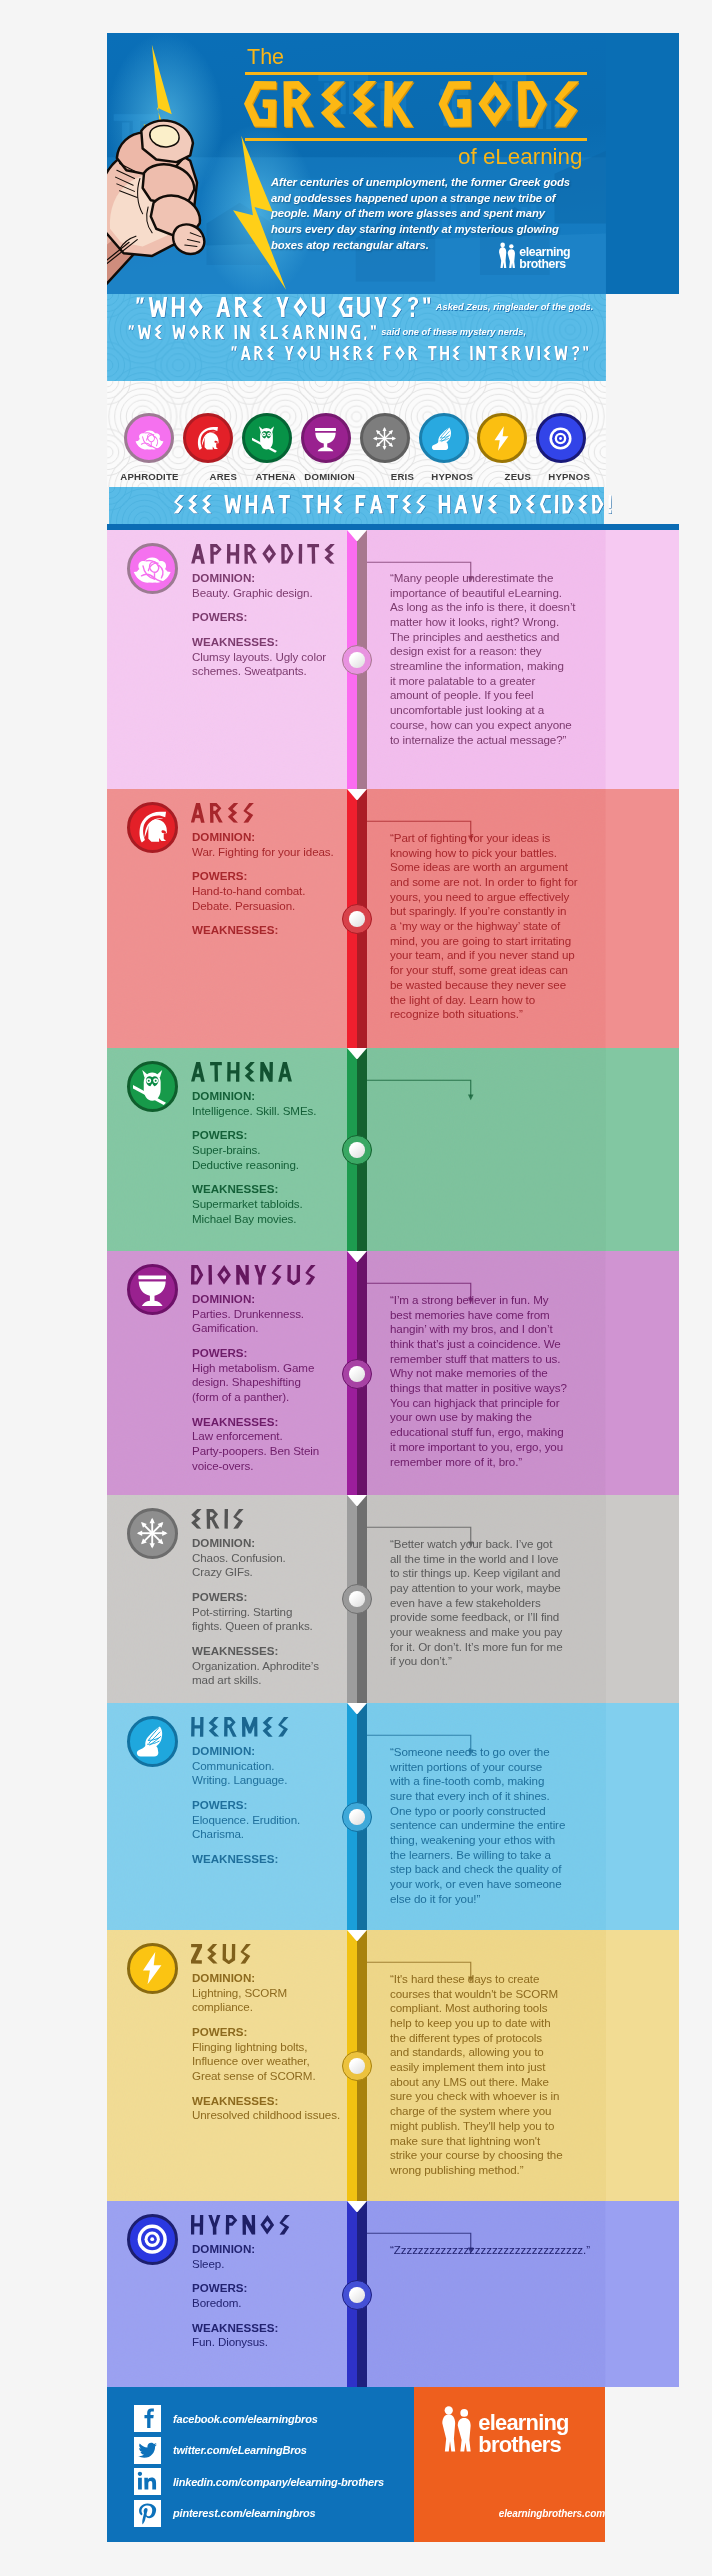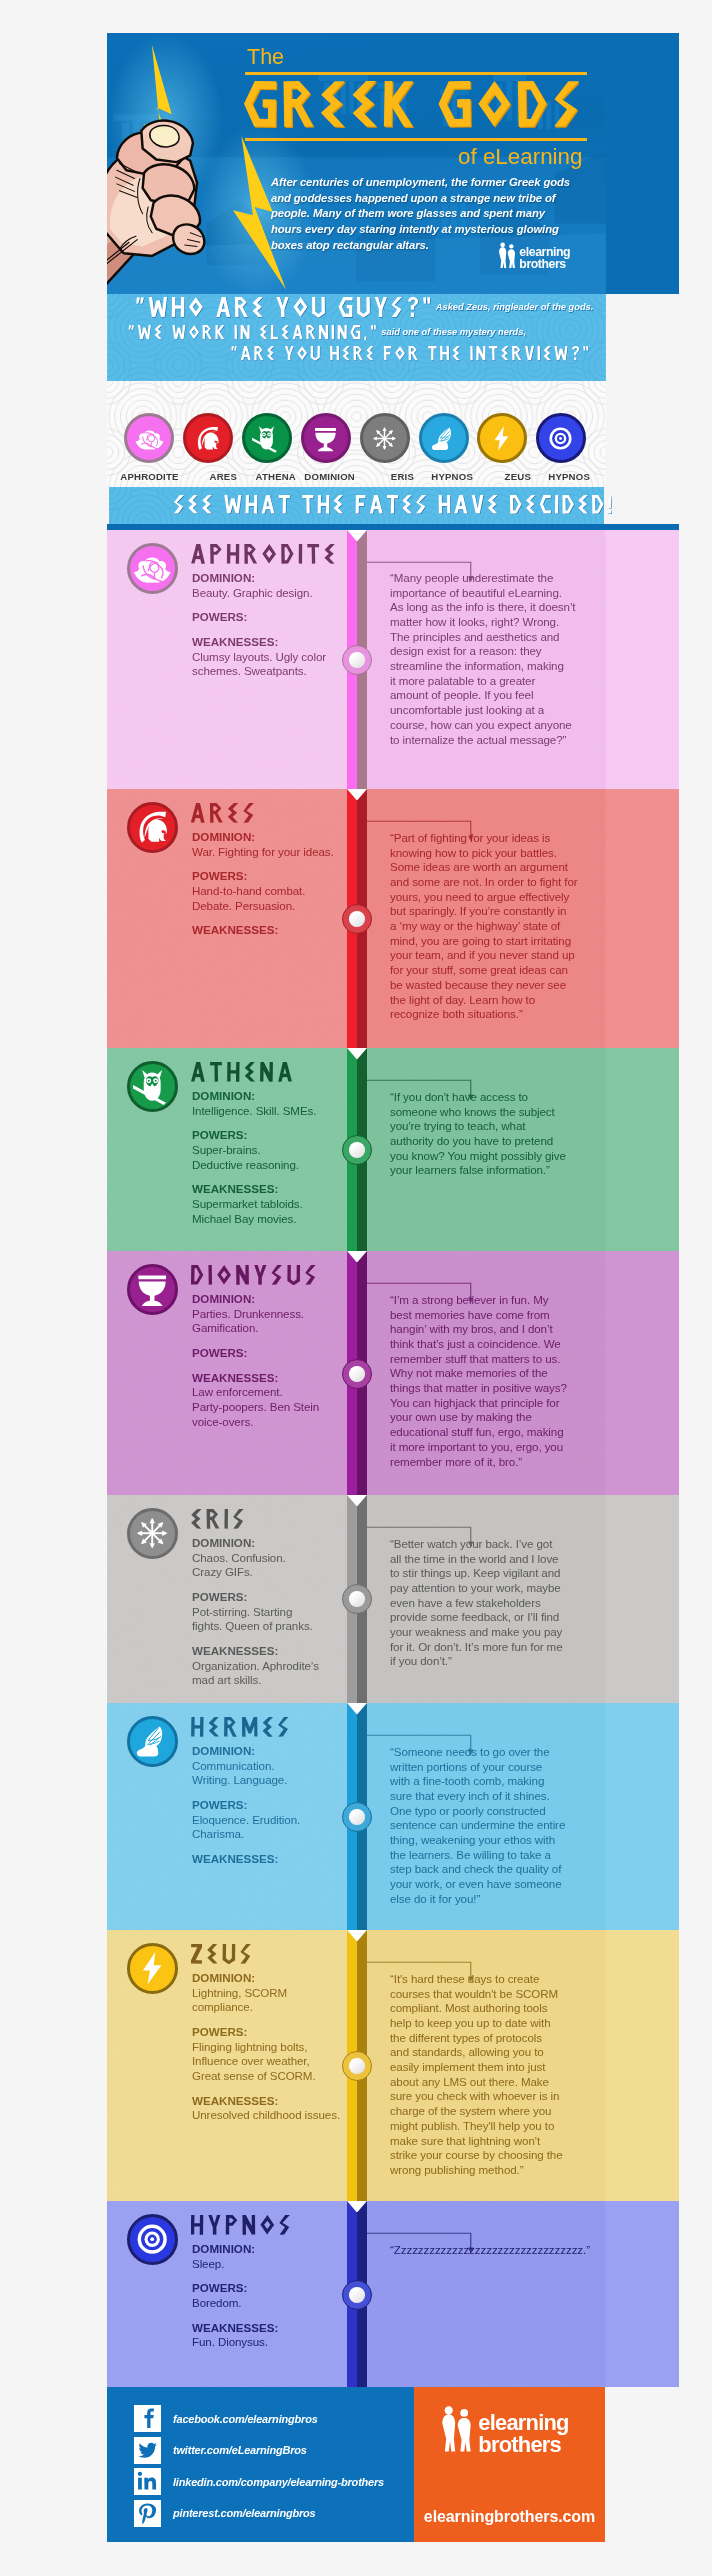--- a/index.html
+++ b/index.html
@@ -66,22 +66,22 @@
   .conn{position:absolute;}
 
   
   .footer{position:relative;height:155px;overflow:hidden;}
   .foot-left{position:absolute;left:0;top:0;width:307px;height:155px;background:#0d71ba;}
   .foot-right{position:absolute;left:307px;top:0;width:191px;height:155px;background:#ee5f1e;}
   .soc{position:absolute;left:26.5px;width:27px;height:27px;background:#ffffff;}
   .soc-lbl{position:absolute;left:66px;font-size:11px;font-weight:bold;font-style:italic;
            color:#ffffff;font-family:"Liberation Sans",sans-serif;white-space:nowrap;
            letter-spacing:-0.2px;}
-  .foot-site{position:absolute;left:0;right:0;top:121px;text-align:center;font-size:16px;
-             font-weight:bold;color:#ffffff;letter-spacing:-0.1px;
+  .foot-site{position:absolute;left:0;right:0;top:121px;text-align:right;font-size:10px;
+             font-weight:bold;font-style:italic;color:#ffffff;letter-spacing:-0.1px;
              font-family:"Liberation Sans",sans-serif;}
   svg{display:block;}
 </style>
 </head>
 <body>
 
 <svg width="0" height="0" style="position:absolute" aria-hidden="true">
     <defs>
   <filter id="noiseF">
         <feTurbulence type="fractalNoise" baseFrequency="0.9" numOctaves="3"></feTurbulence>
@@ -876,26 +876,20 @@
             </g>
           </svg>
         </div>
         <div class="god-txt" style="top:41px;color:#146038"><div class="lbl">DOMINION:</div><div>Intelligence. Skill. SMEs.</div><div style="height:10px"></div><div class="lbl">POWERS:</div><div>Super-brains.
 Deductive reasoning.</div><div style="height:10px"></div><div class="lbl">WEAKNESSES:</div><div>Supermarket tabloids.
 Michael Bay movies.</div></div>
         <svg class="conn" style="left:250px;top:31.5px" width="124" height="23" viewBox="0 0 150 28">
           <path d="M0 1.5 H138 V21" fill="none" stroke="#146038" stroke-width="1.4" opacity="0.8"></path>
           <path d="M134.6 19 L141.4 19 L138 26 Z" fill="#146038" opacity="0.8"></path>
         </svg>
-        <div class="quote" style="left:283px;top:42px;width:207px;color:#146038">“If you don't have access to
-someone who knows the subject
-you're trying to teach, what
-authority do you have to pretend
-you know? You might possibly give
-your learners false information.”</div>
         <div class="ribbon" style="left:240px">
           <div class="rib-l" style="background:#1d9b4f"></div>
           <div class="rib-r" style="background:#14612f"></div>
           <svg class="notch" viewBox="0 0 24 14">
             <path d="M0 0 L24 0 L12 14 Z" fill="#ffffff"></path>
           </svg>
         </div>
         <div class="node" style="left:235px;top:87px;background:#3aa864;border:1.3px solid #14612f">
           <div class="node-in"></div>
         </div>
@@ -924,21 +918,23 @@
               <path transform="translate(133,0) rotate(0.6 35 50)" d="M35 0 L70 50 L35 100 L0 50 Z M35 29 L19 50 L35 71 L51 50 Z"></path>
               <path transform="translate(230,0) rotate(-0.5 32 50)" d="M0 0 L17 0 L47 56 L47 0 L64 0 L64 100 L47 100 L17 44 L17 100 L0 100 Z"></path>
               <path transform="translate(321,0) rotate(1 31 50)" d="M0 0 L18 0 L31 42 L44 0 L62 0 L40 62 L40 100 L22 100 L22 62 Z"></path>
               <path transform="translate(410,0) rotate(-0.7 27 50)" d="M30 0 L54 0 L16 40 L50 62 L24 100 L0 100 L28 62 L0 40 Z"></path>
               <path transform="translate(491,0) rotate(0.5 32 50)" d="M0 0 L17 0 L17 73 L32 85 L47 73 L47 0 L64 0 L64 82 L32 104 L0 82 Z"></path>
               <path transform="translate(582,0) rotate(-1 27 50)" d="M30 0 L54 0 L16 40 L50 62 L24 100 L0 100 L28 62 L0 40 Z"></path>
             </g>
           </svg>
         </div>
         <div class="god-txt" style="top:41px;color:#6d1c68"><div class="lbl">DOMINION:</div><div>Parties. Drunkenness.
-Gamification.</div><div style="height:10px"></div><div class="lbl">POWERS:</div><div style="height:10px"></div><div class="lbl">WEAKNESSES:</div><div>Law enforcement.
+Gamification.</div><div style="height:10px"></div><div class="lbl">POWERS:</div><div>High metabolism. Game
+design. Shapeshifting
+(form of a panther).</div><div style="height:10px"></div><div class="lbl">WEAKNESSES:</div><div>Law enforcement.
 Party-poopers. Ben Stein
 voice-overs.</div></div>
         <svg class="conn" style="left:250px;top:31.5px" width="124" height="23" viewBox="0 0 150 28">
           <path d="M0 1.5 H138 V21" fill="none" stroke="#6d1c68" stroke-width="1.4" opacity="0.8"></path>
           <path d="M134.6 19 L141.4 19 L138 26 Z" fill="#6d1c68" opacity="0.8"></path>
         </svg>
         <div class="quote" style="left:283px;top:42px;width:207px;color:#6d1c68">“I’m a strong believer in fun. My
 best memories have come from
 hangin’ with my bros, and I don’t
 think that’s just a coincidence. We

